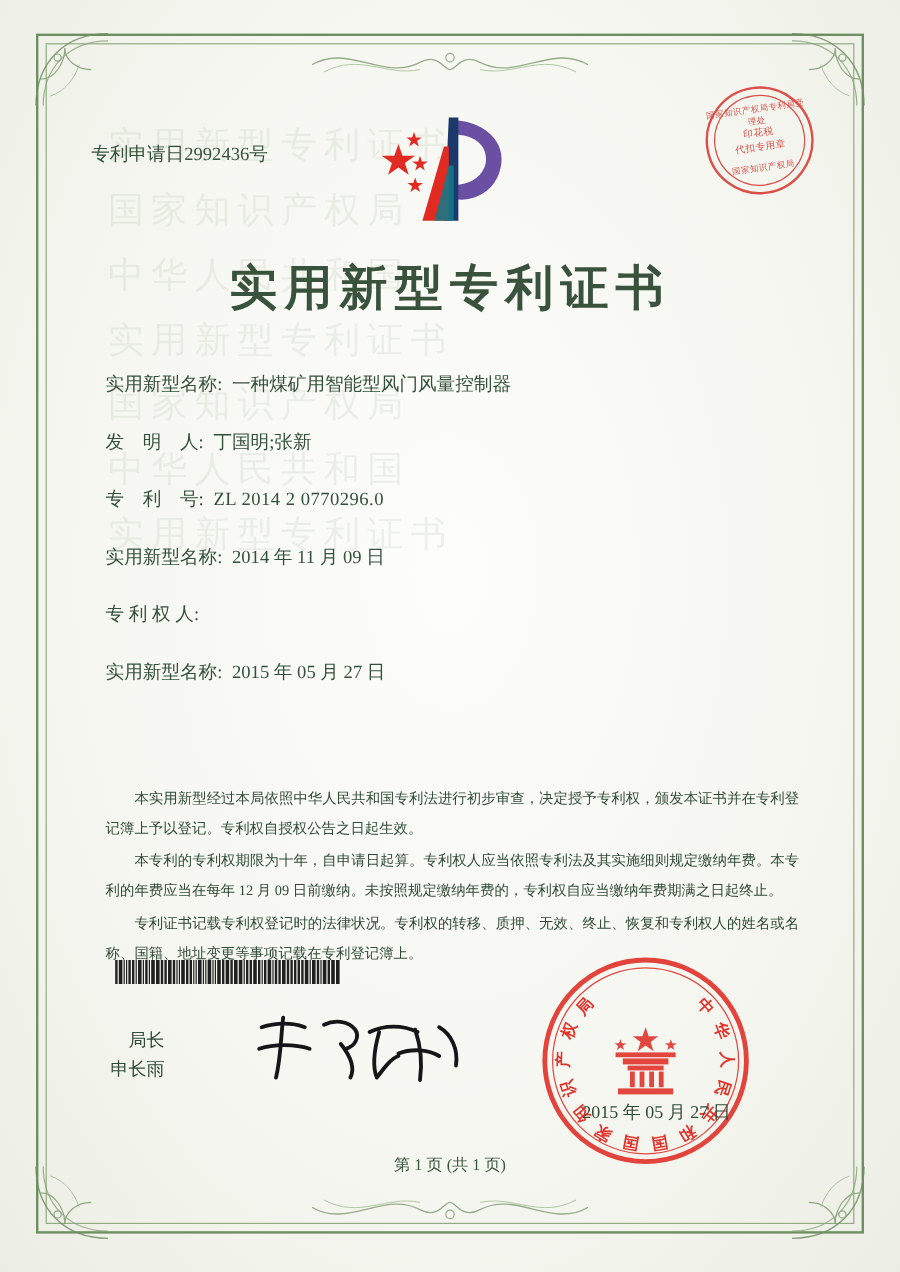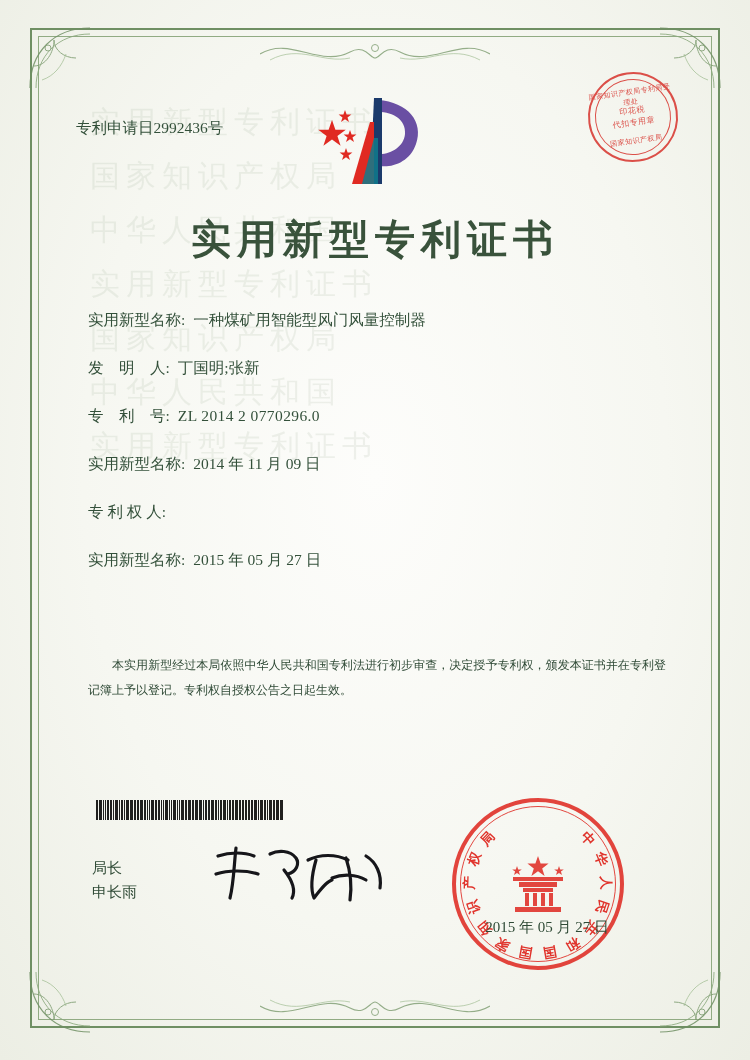--- a/index.html
+++ b/index.html
@@ -189,20 +189,21 @@
     vertical-align: top;
   }
 
   
   .sig-block {
     position: absolute;
     left: 92px; top: 856px;
     font-size: 15px;
     line-height: 24px;
     color: #2f4a36;
+    text-align: right;
   }
   .sig-hand {
     position: absolute;
     left: 200px; top: 840px;
     width: 200px; height: 70px;
     color: #1b1b1b;
   }
 
   
   .seal-main {
@@ -382,20 +383,22 @@
       <span class="field-label">专 利 权 人:</span>
     </div>
     <div class="field-row">
       <span class="field-label">实用新型名称:</span>
       <span class="field-value">2015 年 05 月 27 日</span>
     </div>
   </div>
 
   <div class="body-text">
     <p>本实用新型经过本局依照中华人民共和国专利法进行初步审查，决定授予专利权，颁发本证书并在专利登记簿上予以登记。专利权自授权公告之日起生效。</p>
+    <p>本专利的专利权期限为十年，自申请日起算。专利权人应当依照专利法及其实施细则规定缴纳年费。本专利的年费应当在每年 12 月 09 日前缴纳。未按照规定缴纳年费的，专利权自应当缴纳年费期满之日起终止。</p>
+    <p>专利证书记载专利权登记时的法律状况。专利权的转移、质押、无效、终止、恢复和专利权人的姓名或名称、国籍、地址变更等事项记载在专利登记簿上。</p>
   </div>
 
   <div class="barcode"><span style="width:2px"></span><span style="width:3px"></span><span style="width:1px"></span><span style="width:1px"></span><span style="width:2px"></span><span style="width:2px"></span><span style="width:1px"></span><span style="width:3px"></span><span style="width:1px"></span><span style="width:2px"></span><span style="width:1px"></span><span style="width:3px"></span><span style="width:3px"></span><span style="width:2px"></span><span style="width:2px"></span><span style="width:3px"></span><span style="width:2px"></span><span style="width:1px"></span><span style="width:1px"></span><span style="width:3px"></span><span style="width:2px"></span><span style="width:2px"></span><span style="width:1px"></span><span style="width:1px"></span><span style="width:3px"></span><span style="width:1px"></span><span style="width:1px"></span><span style="width:3px"></span><span style="width:1px"></span><span style="width:1px"></span><span style="width:3px"></span><span style="width:2px"></span><span style="width:3px"></span><span style="width:2px"></span><span style="width:3px"></span><span style="width:3px"></span><span style="width:1px"></span><span style="width:2px"></span><span style="width:2px"></span><span style="width:3px"></span><span style="width:2px"></span><span style="width:1px"></span><span style="width:2px"></span><span style="width:3px"></span><span style="width:1px"></span><span style="width:2px"></span><span style="width:2px"></span><span style="width:3px"></span><span style="width:2px"></span><span style="width:2px"></span><span style="width:2px"></span><span style="width:2px"></span><span style="width:2px"></span><span style="width:3px"></span><span style="width:1px"></span><span style="width:3px"></span><span style="width:2px"></span><span style="width:1px"></span><span style="width:3px"></span><span style="width:2px"></span><span style="width:3px"></span><span style="width:3px"></span></div>
 
   <div class="sig-block">
     <div>局长</div>
     <div>申长雨</div>
   </div>
 
   <div class="sig-hand">
@@ -446,14 +449,15 @@
       <div class="seal-char" style="left: 44.4088px; top: 136.544px; transform: rotate(210.577deg);">家</div>
       <div class="seal-char" style="left: 26.1828px; top: 120.829px; transform: rotate(230.962deg);">知</div>
       <div class="seal-char" style="left: 14.5722px; top: 99.7498px; transform: rotate(251.346deg);">识</div>
       <div class="seal-char" style="left: 11.031px; top: 75.9462px; transform: rotate(271.731deg);">产</div>
       <div class="seal-char" style="left: 16.0029px; top: 52.3998px; transform: rotate(292.115deg);">权</div>
       <div class="seal-char" style="left: 28.8651px; top: 32.0599px; transform: rotate(312.5deg);">局</div>
     </div>
 
   <div class="seal-date">2015 年 05 月 27 日</div>
 
+  <div class="page-footer">第 1 页 (共 1 页)</div>
 
 </div>
 
 </body></html>

